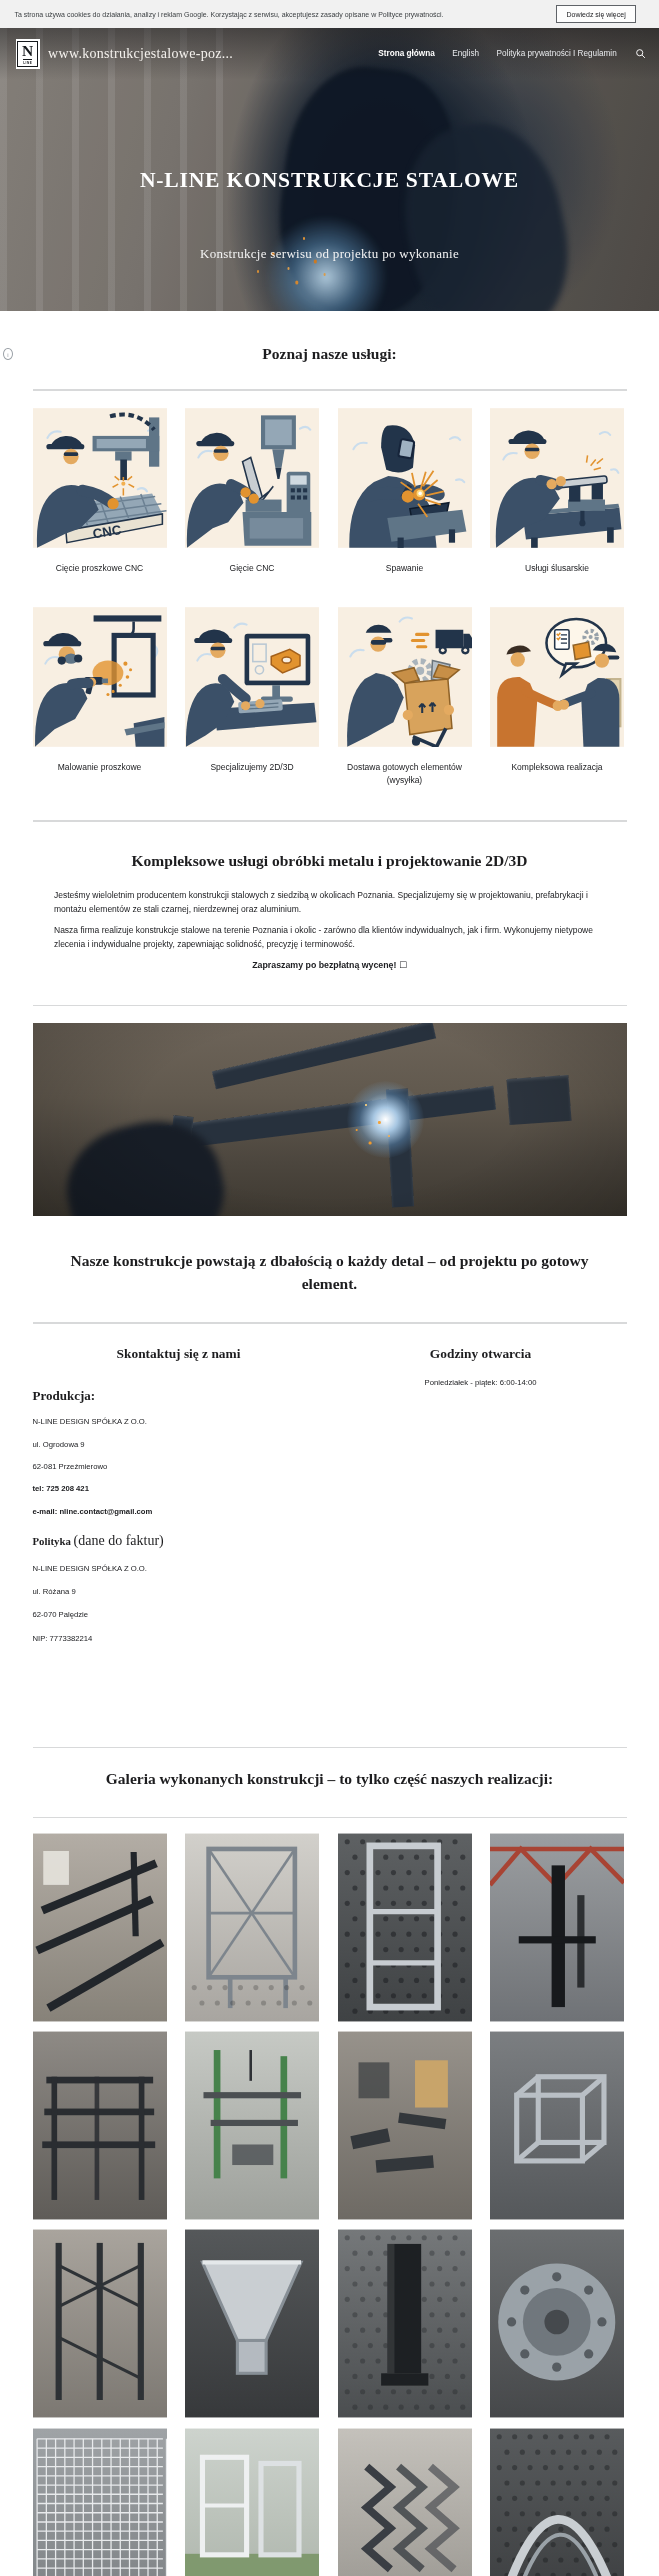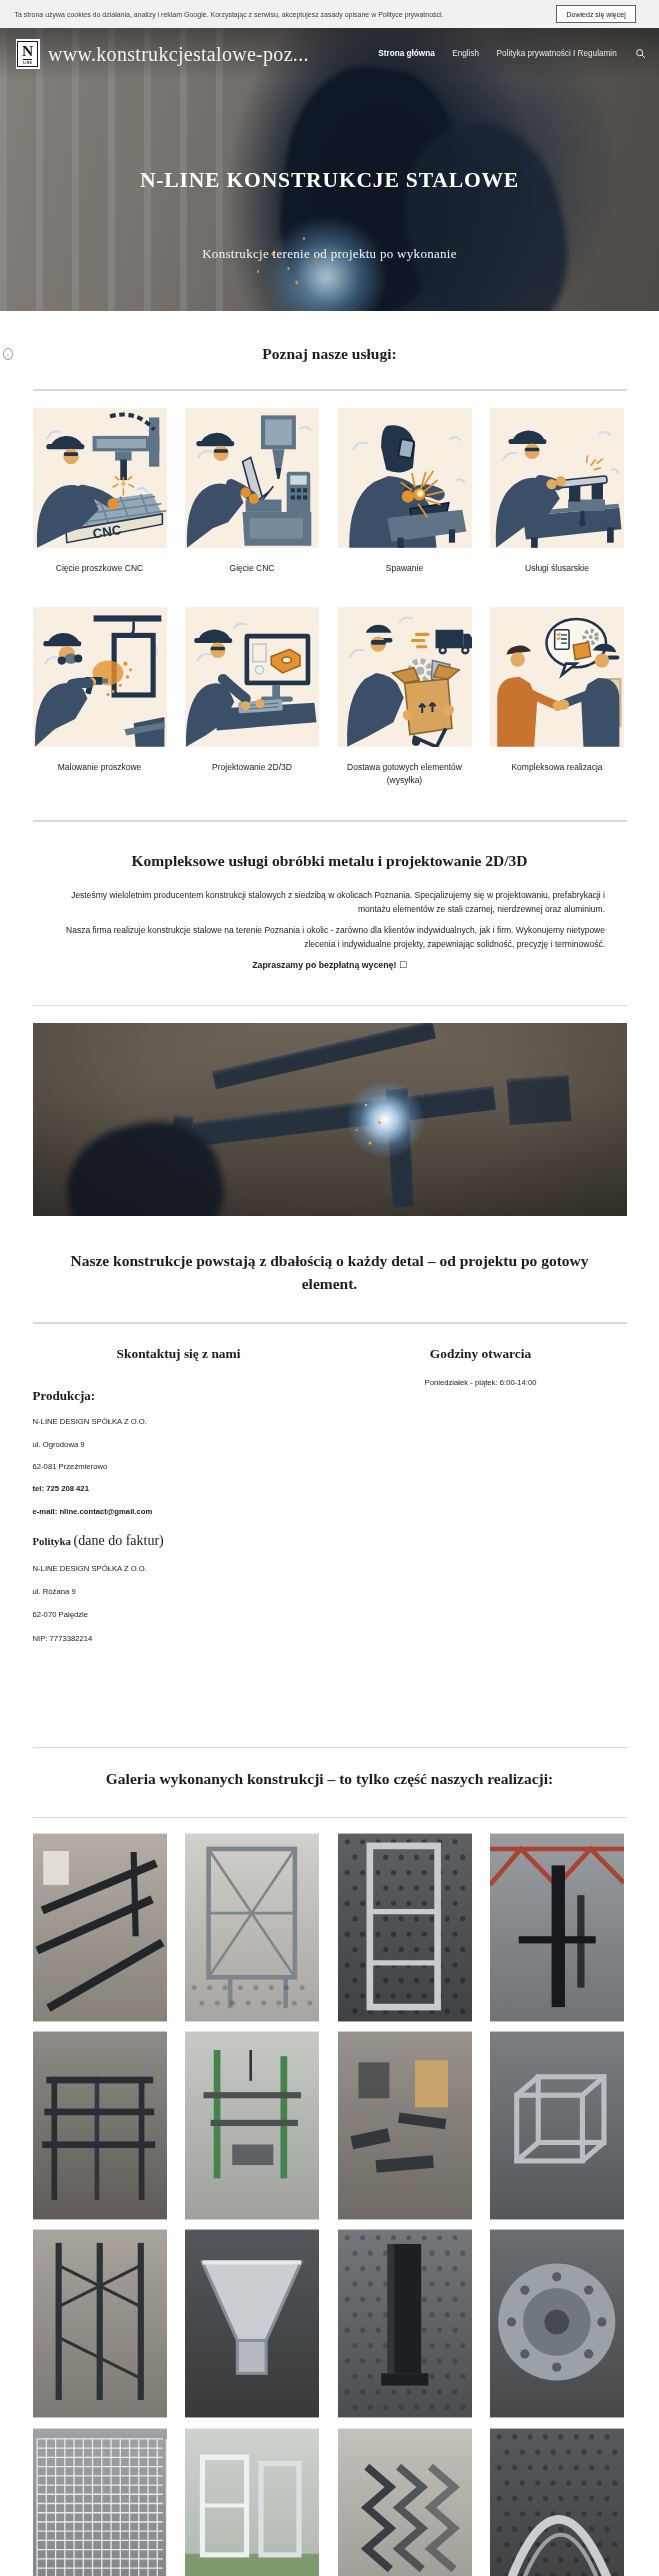--- a/index.html
+++ b/index.html
@@ -36,21 +36,21 @@
       -46px 33px 0 0 #f0a03c,20.6px 36px 0 0 #f6b054,-7.2px 44px 0 0.5px #ef9934}
   .hero-shade{position:absolute;inset:0;background:rgba(10,12,16,.12)}
   .topbar{position:absolute;left:0;right:0;top:0;height:52px;display:flex;align-items:center;
     padding:0 12.4px 0 15.5px;background:linear-gradient(rgba(15,15,18,.45),rgba(15,15,18,0));z-index:3}
   .brand{display:flex;align-items:center;gap:8.2px;text-decoration:none;cursor:pointer}
   .logo{background:#fff;padding:1.5px;display:inline-block}
   .logo-in{border:1px solid #15181c;padding:1px 4.1px 1.5px;display:flex;flex-direction:column;align-items:center}
   .logo-in b{font-family:"Liberation Serif",serif;font-size:15.5px;line-height:15.5px;color:#15181c;font-weight:700}
   .logo-in i{font-style:normal;font-size:3.1px;letter-spacing:0.5px;color:#15181c;border-top:0.5px solid #15181c;
     margin-top:1px;padding-top:0.5px;font-weight:700}
-  .site-title{color:#f5f2ee;font-family:"Liberation Serif",serif;font-size:20px;letter-spacing:0.3px}
+  .site-title{color:#f5f2ee;font-family:"Liberation Serif",serif;font-size:14px;letter-spacing:0.3px}
   nav{margin-left:auto;display:flex;align-items:center;gap:17.5px}
   nav a{color:#e8eaed;font-size:8.2px;text-decoration:none;cursor:pointer}
   nav a.active{color:#fff;font-weight:700}
   .search-btn{width:12.4px;height:12.4px;cursor:pointer;display:flex;align-items:center;justify-content:center}
   .hero h1{position:absolute;left:0;right:0;top:140px;text-align:center;color:#fff;z-index:2;
     font-family:"Liberation Serif",serif;font-size:21.6px;font-weight:700;letter-spacing:0.8px}
   .hero .sub{position:absolute;left:0;right:0;top:218px;text-align:center;color:#f4f4f4;z-index:2;
     font-family:"Liberation Serif",serif;font-size:13px;letter-spacing:0.3px}
 
   
@@ -70,21 +70,21 @@
   .card-img{height:140px;cursor:pointer}
   .card-img svg{display:block;width:134px;height:140px}
   .card figcaption{margin-top:14.4px;text-align:center;font-size:8.5px;color:#202124;line-height:13px}
   
   svg .cr{fill:#f8efe2} svg .nv{fill:#3b5068} svg .nd{fill:#22344a} svg .gd{fill:#5f7587}
   svg .gr{fill:#94a7b6} svg .sk{fill:#e4aa60} svg .or{fill:#e2932f}
   svg .cl{stroke:#cadded;stroke-width:4;fill:none;stroke-linecap:round}
 
   .div-2{margin-top:33px}
   .h-about{margin-top:27px;font-size:16px}
-  .about-p{width:551px;margin:7.2px auto 0;text-align:right;font-size:8.5px;line-height:14px;color:#202124}
+  .about-p{width:551px;margin:7.2px auto 0;text-align:left;font-size:8.5px;line-height:14px;color:#202124}
   .about-p.first{margin-top:16.5px}
   .invite{margin-top:8.2px;text-align:center;font-size:8.8px;font-weight:700}
   .div-3{margin-top:35px}
 
   
   .photo-weld{margin:17px auto 0;width:594px;height:193px;position:relative;overflow:hidden;
     background:linear-gradient(180deg,#6d6459 0%,#61594e 38%,#4c463e 72%,#3e3931 100%)}
   .pw-vig{position:absolute;inset:0;background:radial-gradient(464px 216px at 50% 45%,rgba(0,0,0,0) 40%,rgba(0,0,0,.35) 100%)}
   .beam{position:absolute;background:#27313d;box-shadow:inset 0 2.1px 3.1px rgba(255,255,255,.12)}
   .b1{left:16%;top:44%;width:62%;height:24px;transform:rotate(-7deg)}
@@ -158,21 +158,21 @@
       <span class="search-btn">
         <svg width="11.3" height="11.3" viewBox="0 0 24 24">
             <circle cx="10" cy="10" r="6.5" fill="none" stroke="#fff" stroke-width="2"></circle>
             <path d="M15 15l6 6" stroke="#fff" stroke-width="2"></path>
           </svg>
       </span>
     </nav>
   </div>
 
   <h1>N-LINE KONSTRUKCJE STALOWE</h1>
-  <div class="sub">Konstrukcje terenie od projektu po wykonanie</div>
+  <div class="sub">Konstrukcje serwisu od projektu po wykonanie</div>
 </div>
 
 <div class="fab">i</div>
 
 <main class="content">
 
   <h2 class="sec serif h-services">Poznaj nasze usługi:</h2>
   <div class="divider div-1"></div>
 
   <div class="cards">
@@ -360,21 +360,21 @@
           <path d="M26 64a32 26 0 0 1 62 -2z" class="nd"></path>
             <rect x="18" y="60" width="74" height="10" rx="5" class="nd"></rect>
           <circle cx="64" cy="84" r="15" class="sk"></circle>
             <rect x="50" y="77" width="28" height="7" rx="3" class="nd"></rect>
           <path d="M2 272q-2-70 22-104q20-26 48-18l14 12l10 22l-22 42l-34 24z" class="nv"></path>
           <path d="M74 140q24 22 44 38" stroke="#3b5068" stroke-width="20" fill="none" stroke-linecap="round"></path>
           <circle cx="118" cy="192" r="9" class="sk"></circle>
             <circle cx="146" cy="188" r="9" class="sk"></circle>
         </svg>
       </div>
-      <figcaption>Projektowanie 2D/3D</figcaption>
+      <figcaption>Specjalizujemy 2D/3D</figcaption>
     </figure>
 
     <figure class="card">
       <div class="card-img">
         <svg viewBox="0 0 261 272">
           <rect class="cr" width="261" height="272"></rect>
           <path class="cl" d="M24 96q8-16 26-12M120 28q10-12 24-6"></path>
           <rect x="190" y="44" width="54" height="36" class="nd"></rect>
           <path d="M244 52h12l8 12v16h-20z" class="nd"></path>
           <circle cx="204" cy="84" r="8" class="nd"></circle>

